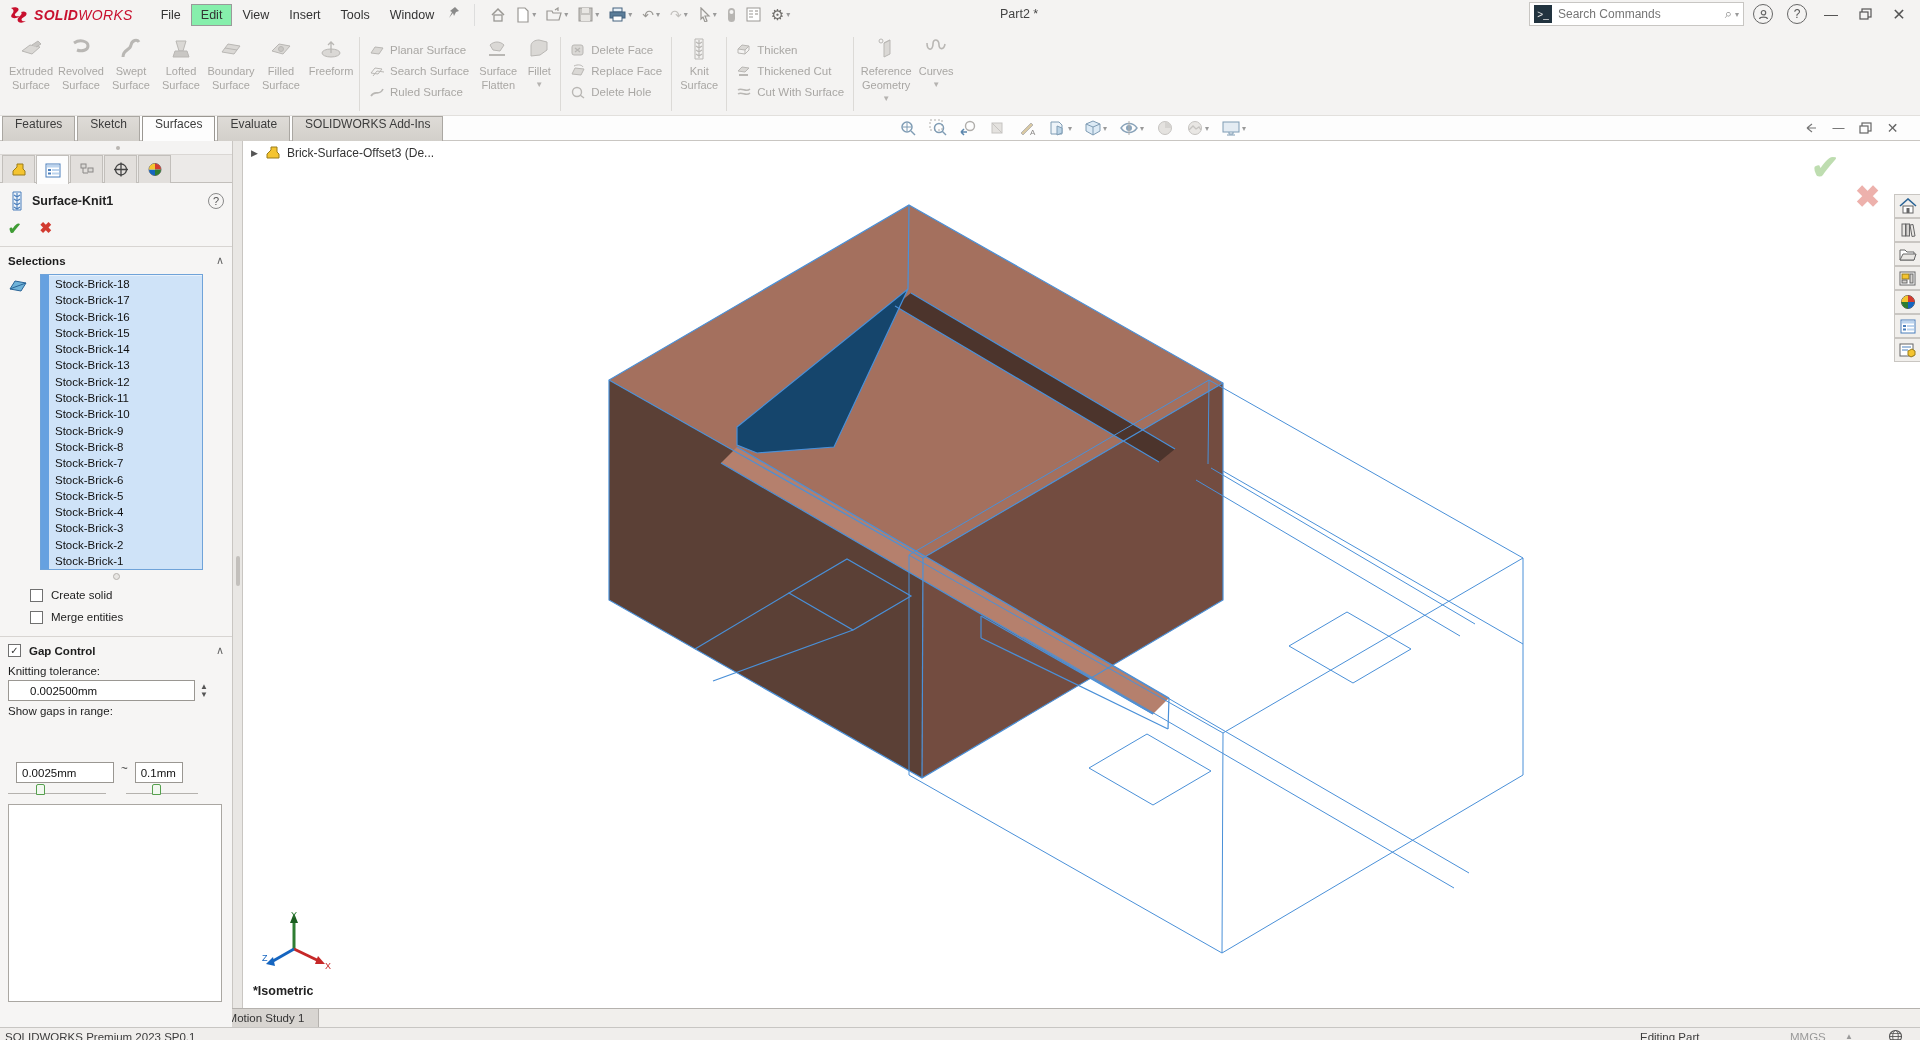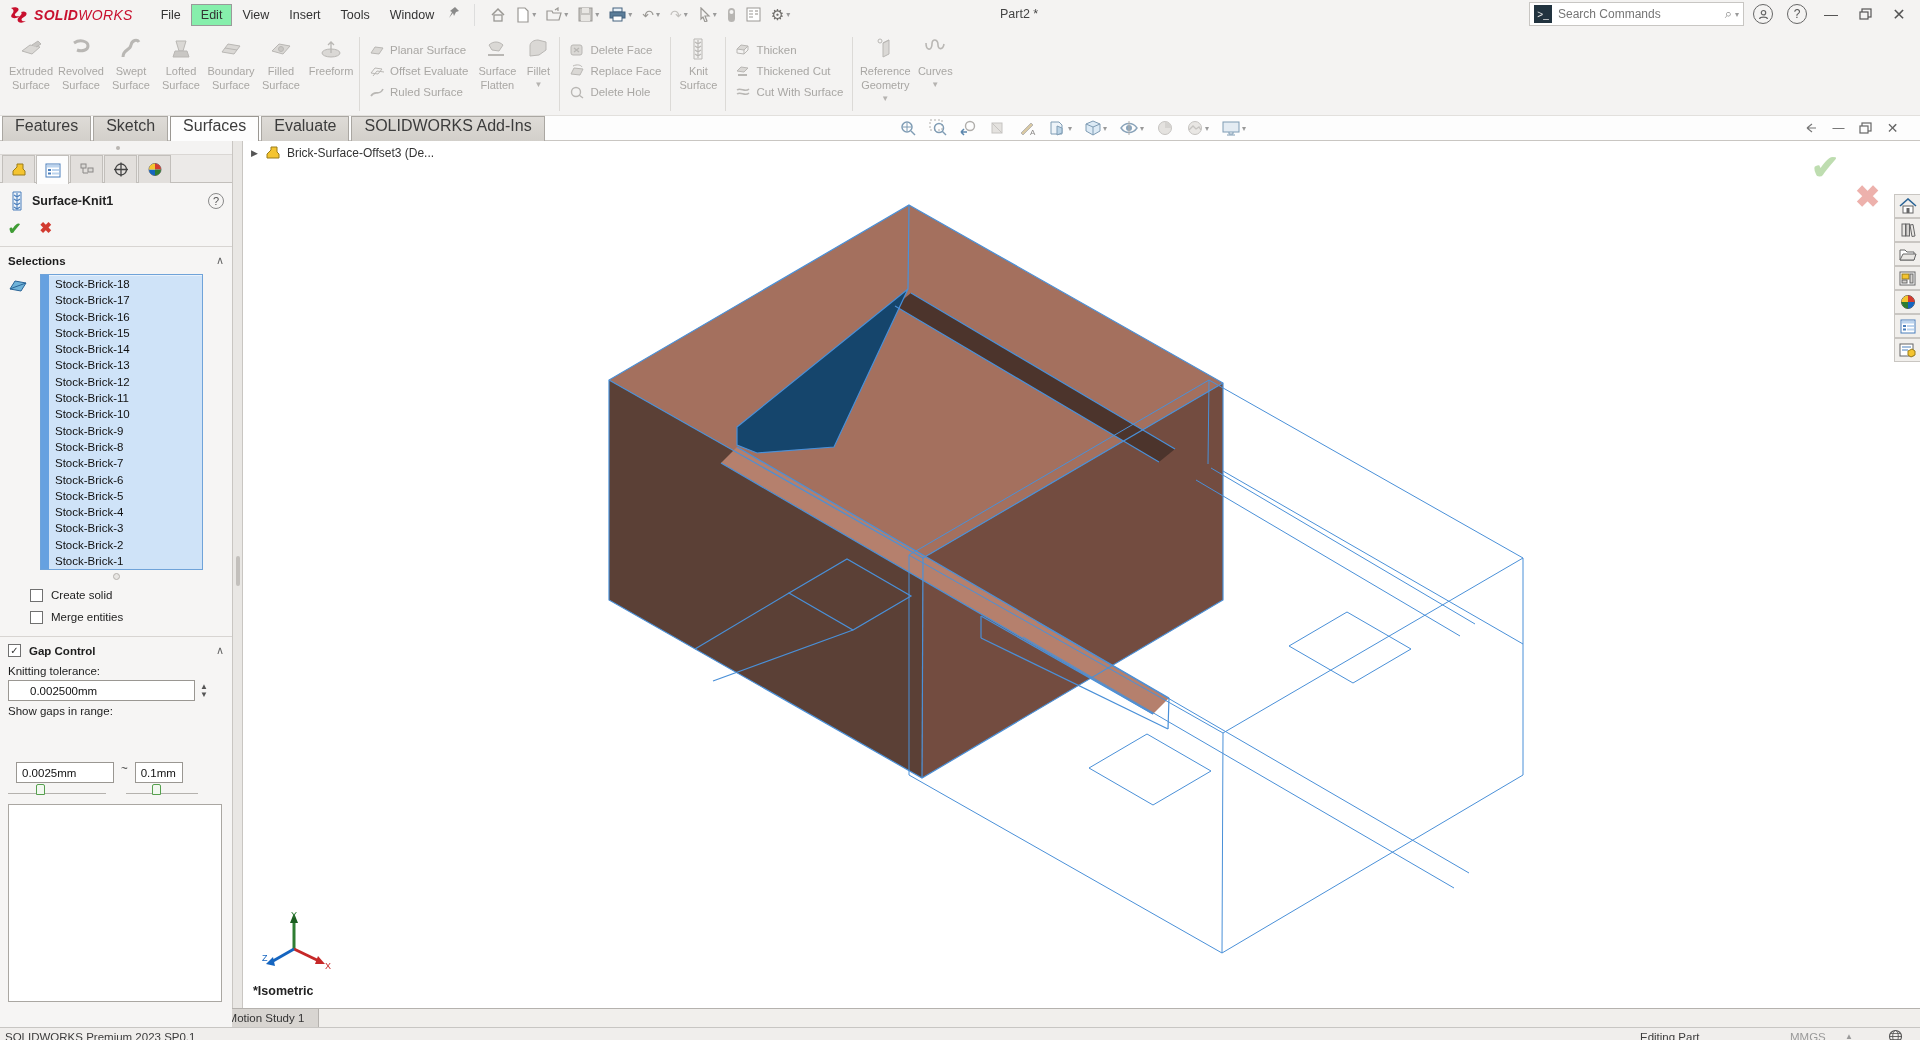--- a/index.html
+++ b/index.html
@@ -38,21 +38,21 @@
   .rbtn-lg .lbl { margin-top:3px; text-align:center; font-size:11px; line-height:14px; color:#a9a7a4; }
   .rcol { display:flex; flex-direction:column; justify-content:flex-start; padding-top:6px; }
   .rbtn-sm { display:flex; align-items:center; height:21px; padding:0 6px; }
   .rbtn-sm .lbl { font-size:11.5px; color:#a9a7a4; margin-left:5px; white-space:nowrap; }
   .caret-under { text-align:center; color:#b5b3b0; font-size:8px; margin-top:2px; }
   .gicon { display:inline-flex; align-items:center; justify-content:center; }
 
   
   .tabrow { position:relative; height:25px; background:#fdfdfd; border-bottom:1px solid #c9c6c2; }
   .ctabs { position:absolute; left:2px; top:0; display:flex; height:25px; }
-  .ctab { padding:0 12px; font-size:16px; color:#3c3c3c; background:linear-gradient(#dedbd7,#d2cfca); border:1px solid #aaa7a2; border-bottom:none; margin-right:2px; }
+  .ctab { padding:0 12px; font-size:12px; color:#3c3c3c; background:linear-gradient(#dedbd7,#d2cfca); border:1px solid #aaa7a2; border-bottom:none; margin-right:2px; }
   .ctab.active { background:#fdfdfd; border-color:#9a9792; font-weight:normal; }
   .headsup { position:absolute; left:893px; top:1px; display:flex; align-items:center; }
   .hbtn { display:flex; align-items:center; padding:2px 3px; margin:0 3px; }
   .hbtn .caret { font-size:8px; color:#9a9a9a; margin-left:1px; }
   .doc-controls { position:absolute; right:14px; top:2px; display:flex; }
   .doc-controls .dbtn { width:27px; height:20px; display:flex; align-items:center; justify-content:center; color:#666; font-size:12px; }
 
   
   .main { position:relative; display:flex; height:867px; }
 
@@ -318,21 +318,21 @@
             <svg class="gicon" width="16" height="14" viewBox="0 0 16 14">
               <path d="M2 10 L6 4 L14 5 L10 11 Z" fill="#dad8d5" stroke="#b9b7b4"></path>
             </svg>
             <span class="lbl">Planar Surface</span>
           </div>
         <div class="rbtn-sm">
             <svg class="gicon" width="16" height="14" viewBox="0 0 16 14">
               <path d="M2 9 L6 4 L13 5 L9 10 Z" fill="none" stroke="#b9b7b4"></path>
               <path d="M4 12 L8 7 L15 8" fill="none" stroke="#b9b7b4"></path>
             </svg>
-            <span class="lbl">Offset Evaluate</span>
+            <span class="lbl">Search Surface</span>
           </div>
         <div class="rbtn-sm">
             <svg class="gicon" width="16" height="14" viewBox="0 0 16 14">
               <path d="M2 11 C6 4 10 12 14 4" fill="none" stroke="#b9b7b4" stroke-width="1.6"></path>
             </svg>
             <span class="lbl">Ruled Surface</span>
           </div>
       </div>
       <div class="rbtn-lg" style="width:46px;">
           <svg class="gicon" width="26" height="24" viewBox="0 0 26 24">

